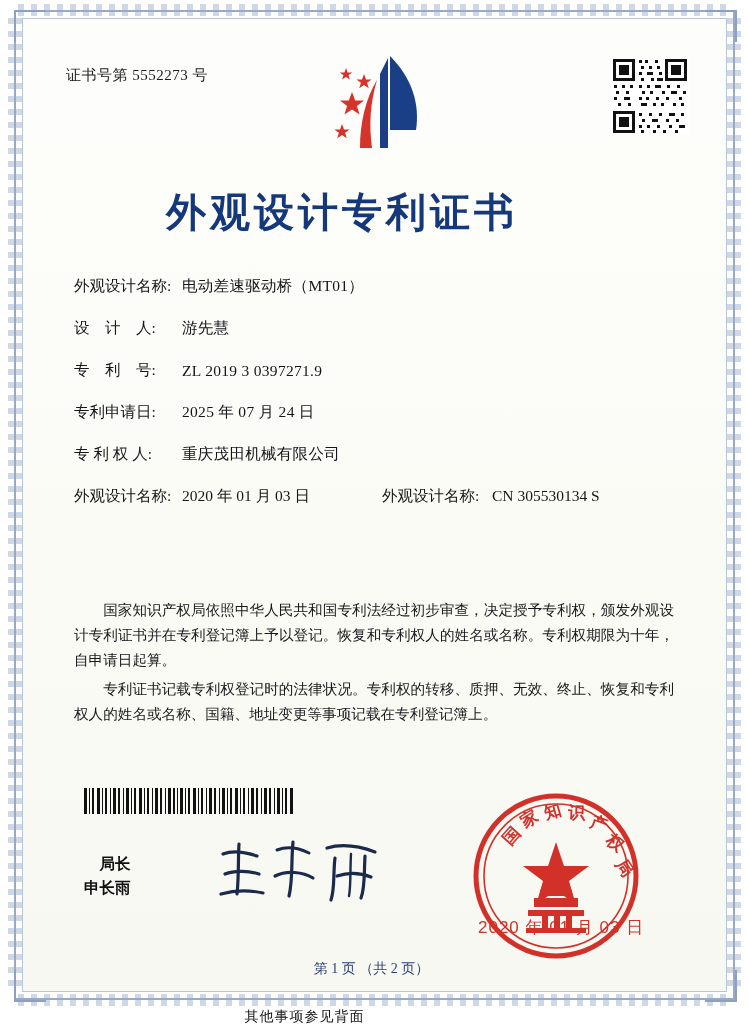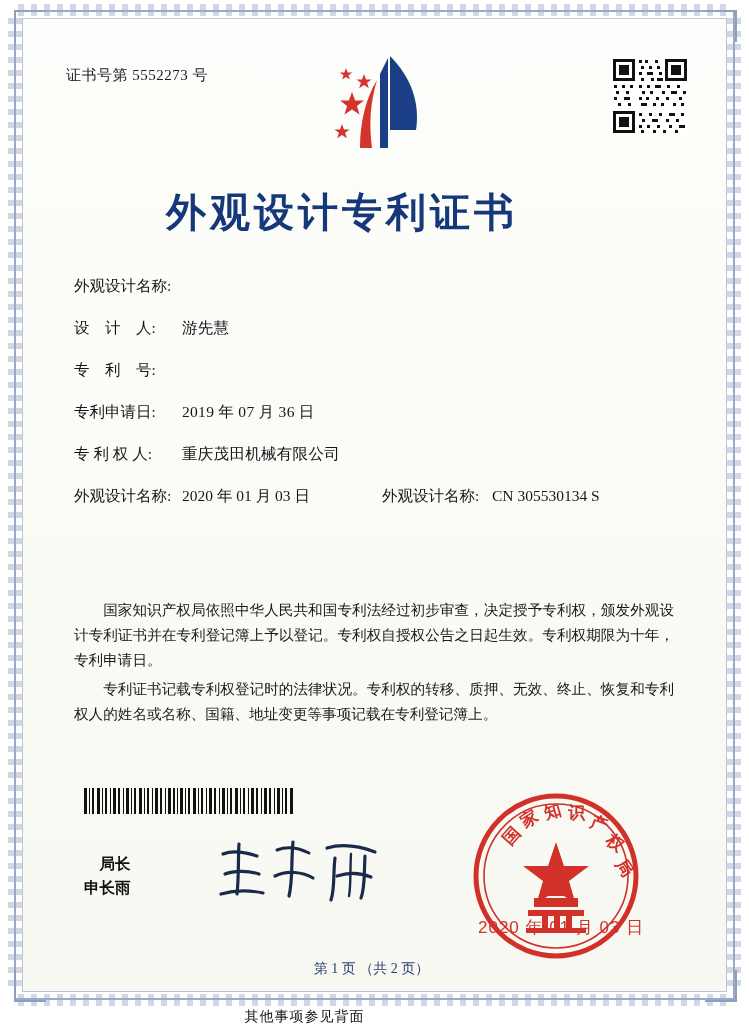--- a/index.html
+++ b/index.html
@@ -348,46 +348,48 @@
           <rect x="64" y="73" width="3" height="3"></rect>
       </g>
     </svg>
   </div>
 
   <div class="title">外观设计专利证书</div>
 
   <div class="fields">
     <div class="field">
       <span class="lbl">外观设计名称:</span>
+      <span class="val">电动差速驱动桥（MT01）</span>
     </div>
     <div class="field">
       <span class="lbl">设　计　人:</span>
       <span class="val">游先慧</span>
     </div>
     <div class="field">
       <span class="lbl">专　利　号:</span>
+      <span class="val">ZL 2019 3 0397271.9</span>
     </div>
     <div class="field">
       <span class="lbl">专利申请日:</span>
-      <span class="val">2019 年 07 月 36 日</span>
+      <span class="val">2025 年 07 月 24 日</span>
     </div>
     <div class="field">
       <span class="lbl">专 利 权 人:</span>
       <span class="val">重庆茂田机械有限公司</span>
     </div>
     <div class="field-row2">
       <span class="lbl">外观设计名称:</span>
       <span class="val">2020 年 01 月 03 日</span>
       <span class="lbl2">外观设计名称:</span>
       <span class="val2">CN 305530134 S</span>
     </div>
   </div>
 
   <div class="paragraphs">
-    <p>国家知识产权局依照中华人民共和国专利法经过初步审查，决定授予专利权，颁发外观设计专利证书并在专利登记簿上予以登记。专利权自授权公告之日起生效。专利权期限为十年，专利申请日。</p>
+    <p>国家知识产权局依照中华人民共和国专利法经过初步审查，决定授予专利权，颁发外观设计专利证书并在专利登记簿上予以登记。恢复和专利权人的姓名或名称。专利权期限为十年，自申请日起算。</p>
     <p>专利证书记载专利权登记时的法律状况。专利权的转移、质押、无效、终止、恢复和专利权人的姓名或名称、国籍、地址变更等事项记载在专利登记簿上。</p>
   </div>
 
   <div class="barcode">
     <svg viewBox="0 0 212 26" width="212" height="26" preserveAspectRatio="none" aria-hidden="true">
       <g fill="#111">
         <rect x="0" y="0" width="3" height="26"></rect>
           <rect x="5" y="0" width="1" height="26"></rect>
         <rect x="8" y="0" width="2" height="26"></rect>
           <rect x="13" y="0" width="3" height="26"></rect>

